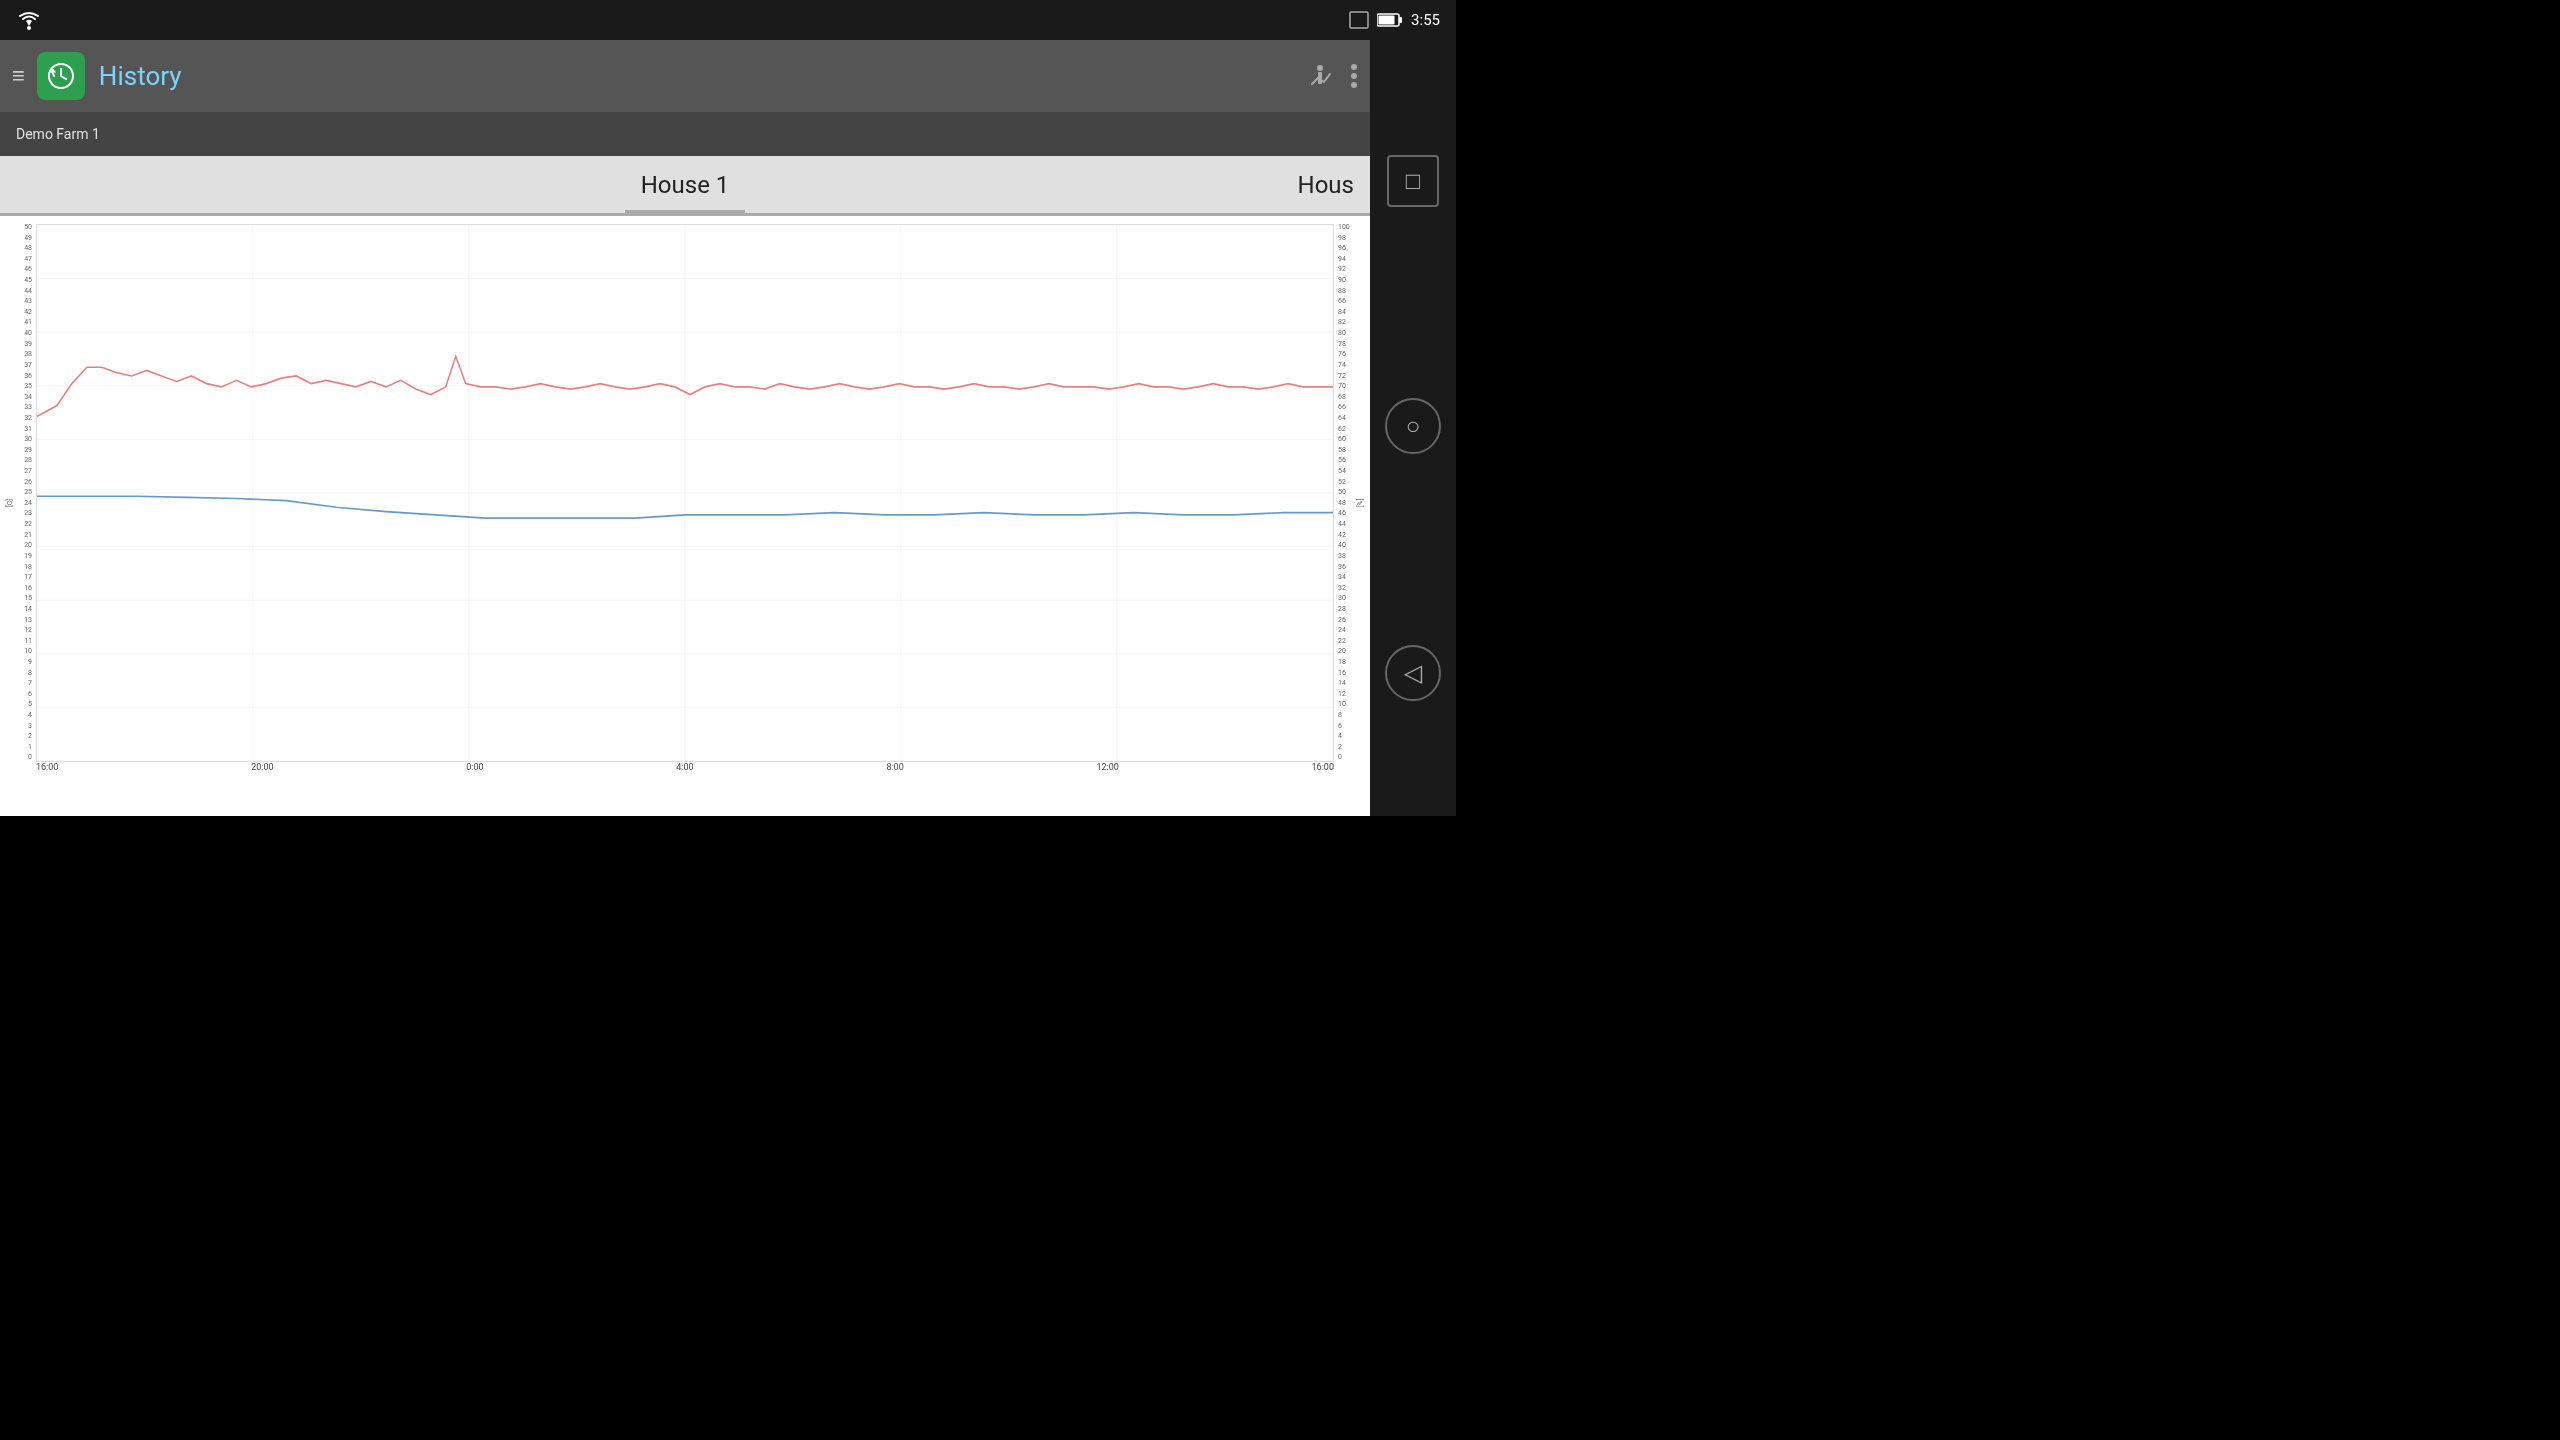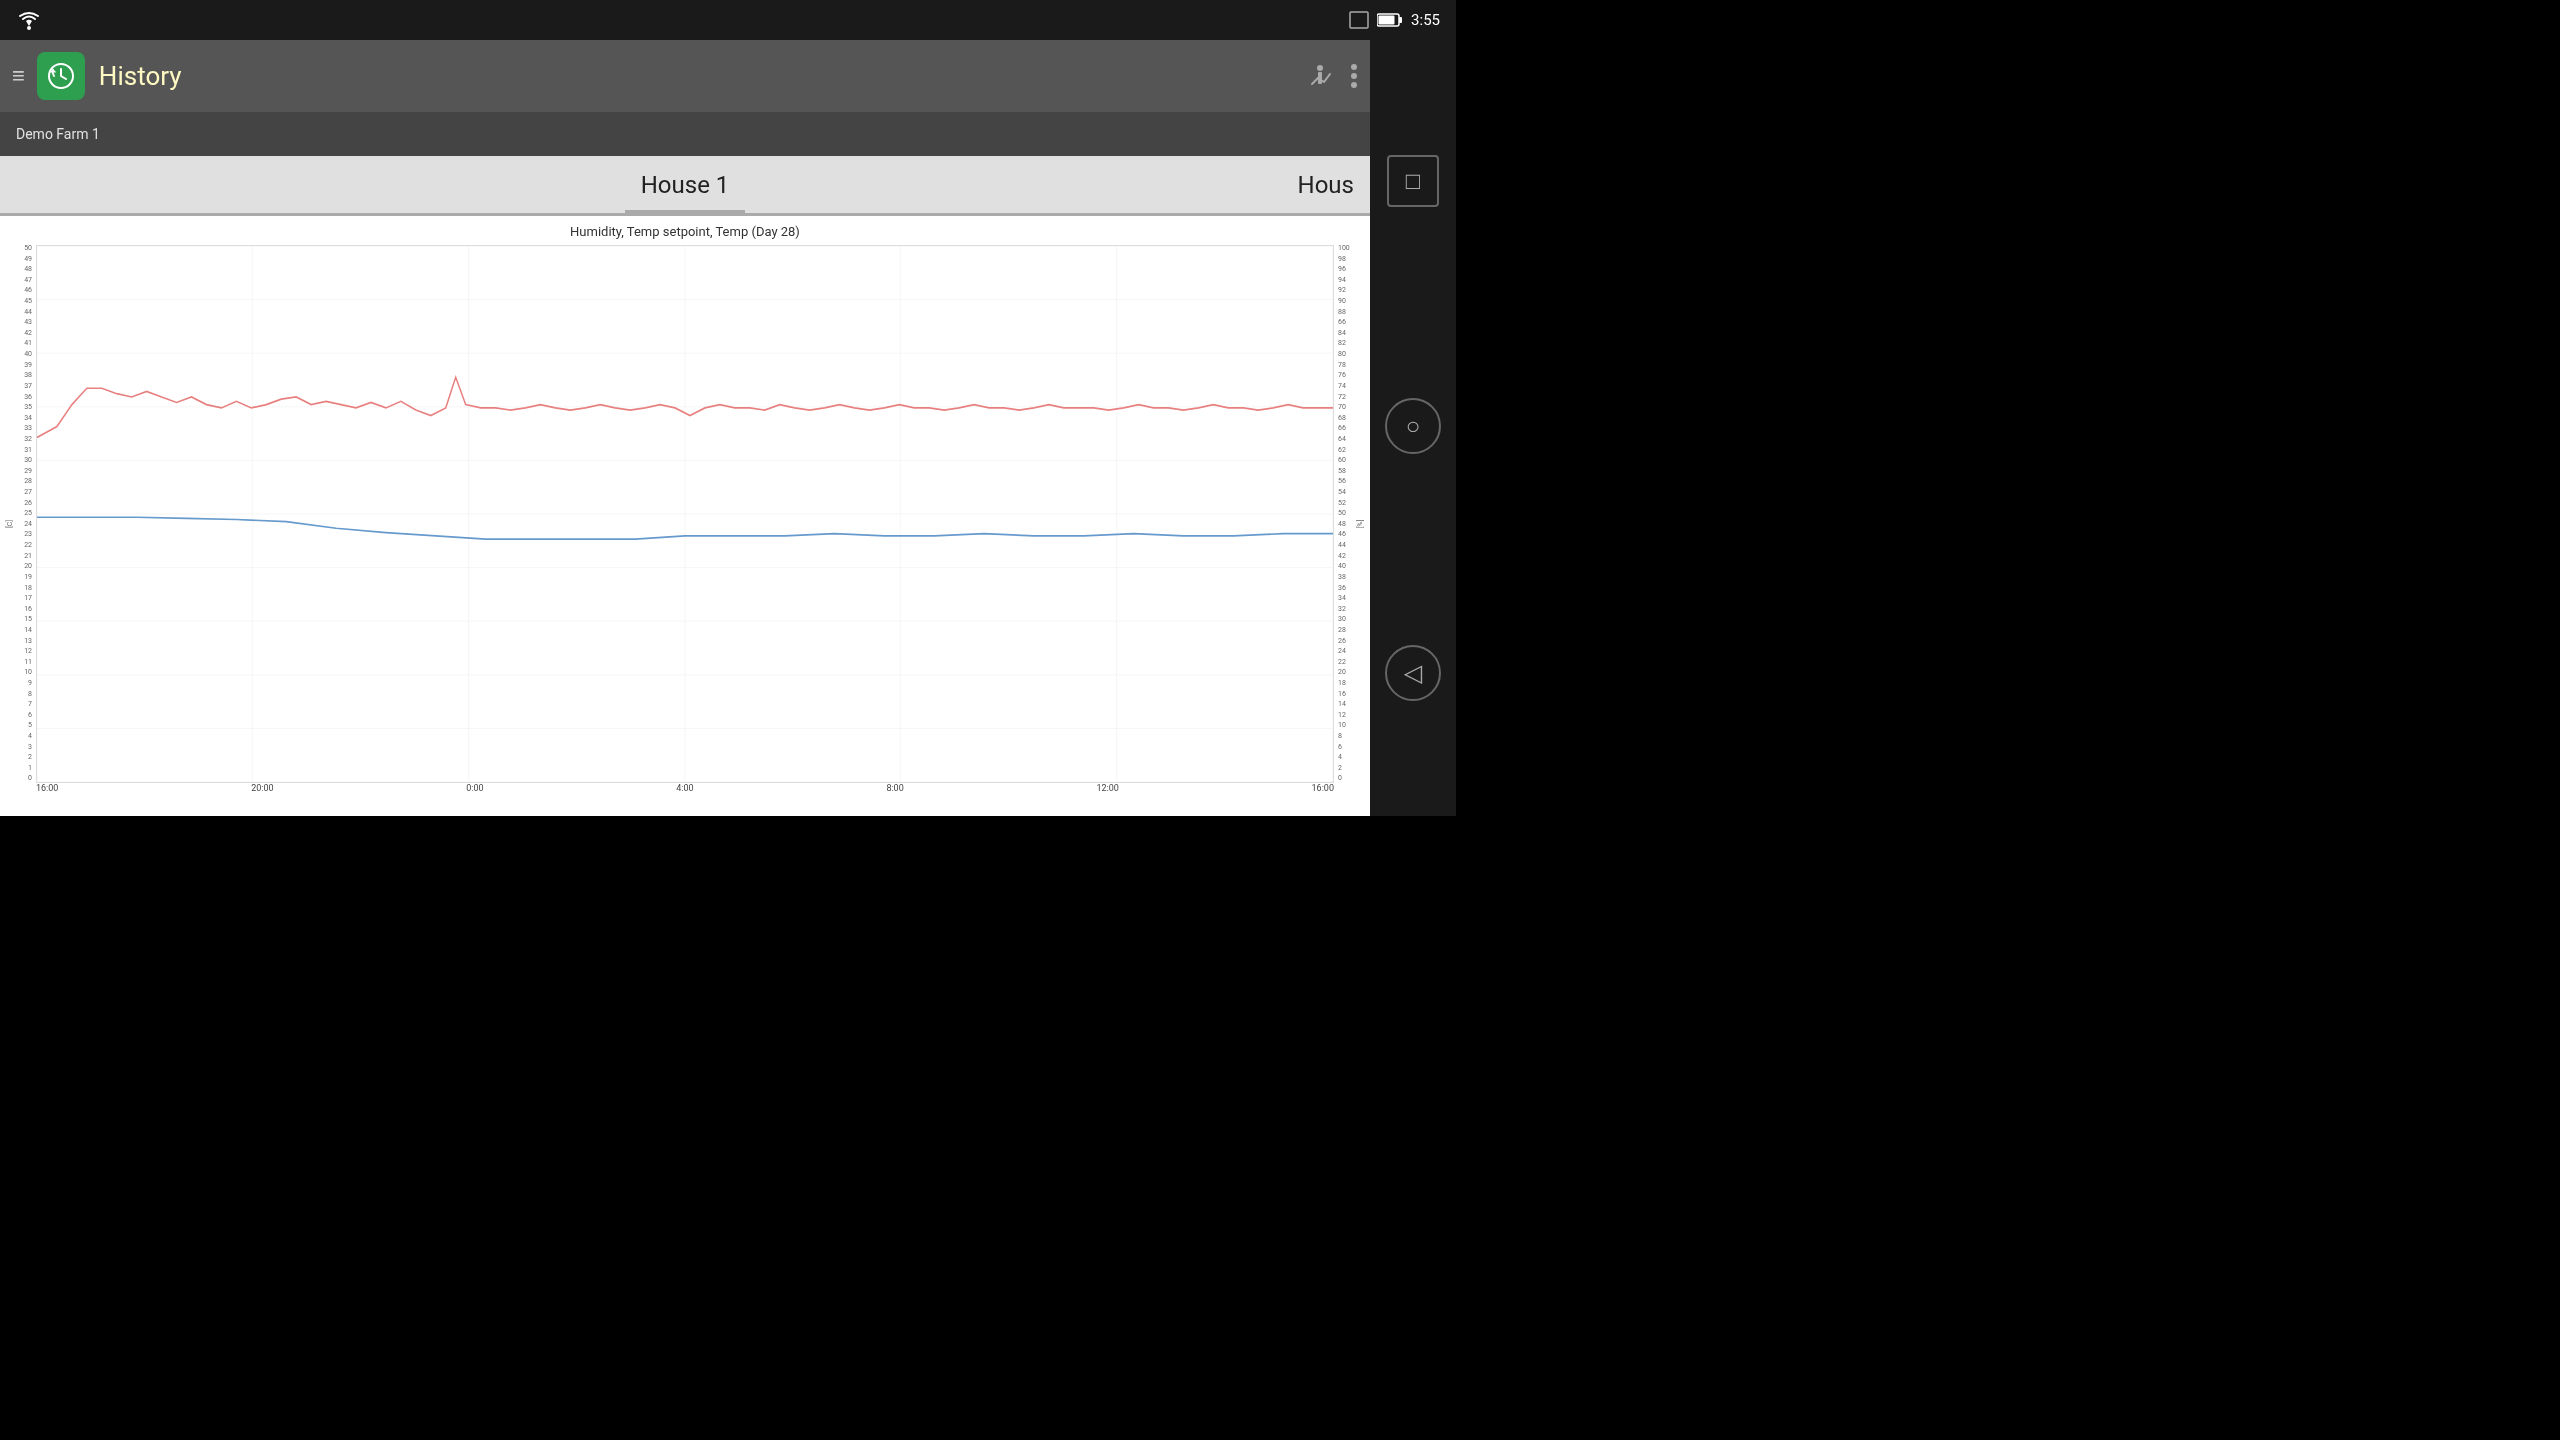--- a/index.html
+++ b/index.html
@@ -68,21 +68,21 @@
     .app-icon {
       width: 48px; height: 48px;
       background: #2e9e4f;
       border-radius: 8px;
       display: flex;
       align-items: center;
       justify-content: center;
       margin-right: 14px;
     }
     .app-title {
-      color: #fef9c3;
+      color: #7dd3fc;
       font-size: 26px;
       font-weight: 400;
     }
     .app-bar-actions {
       position: absolute;
       right: 12px;
       display: flex;
       align-items: center;
       gap: 16px;
     }
@@ -312,21 +312,20 @@
 
   <div class="content-area">
 
     <div class="house-header">
       <span class="house-title">House 1</span>
       <span class="house-title-right">Hous</span>
       <div class="house-tab-indicator"></div>
     </div>
 
     <div class="chart-container">
-      <div class="chart-title">Humidity, Temp setpoint, Temp (Day 28)</div>
       <div class="chart-inner">
 
         <div class="y-axis-left" id="yAxisLeft">
             <span class="y-label">50</span>
             <span class="y-label">49</span>
             <span class="y-label">48</span>
             <span class="y-label">47</span>
             <span class="y-label">46</span>
             <span class="y-label">45</span>
             <span class="y-label">44</span>

